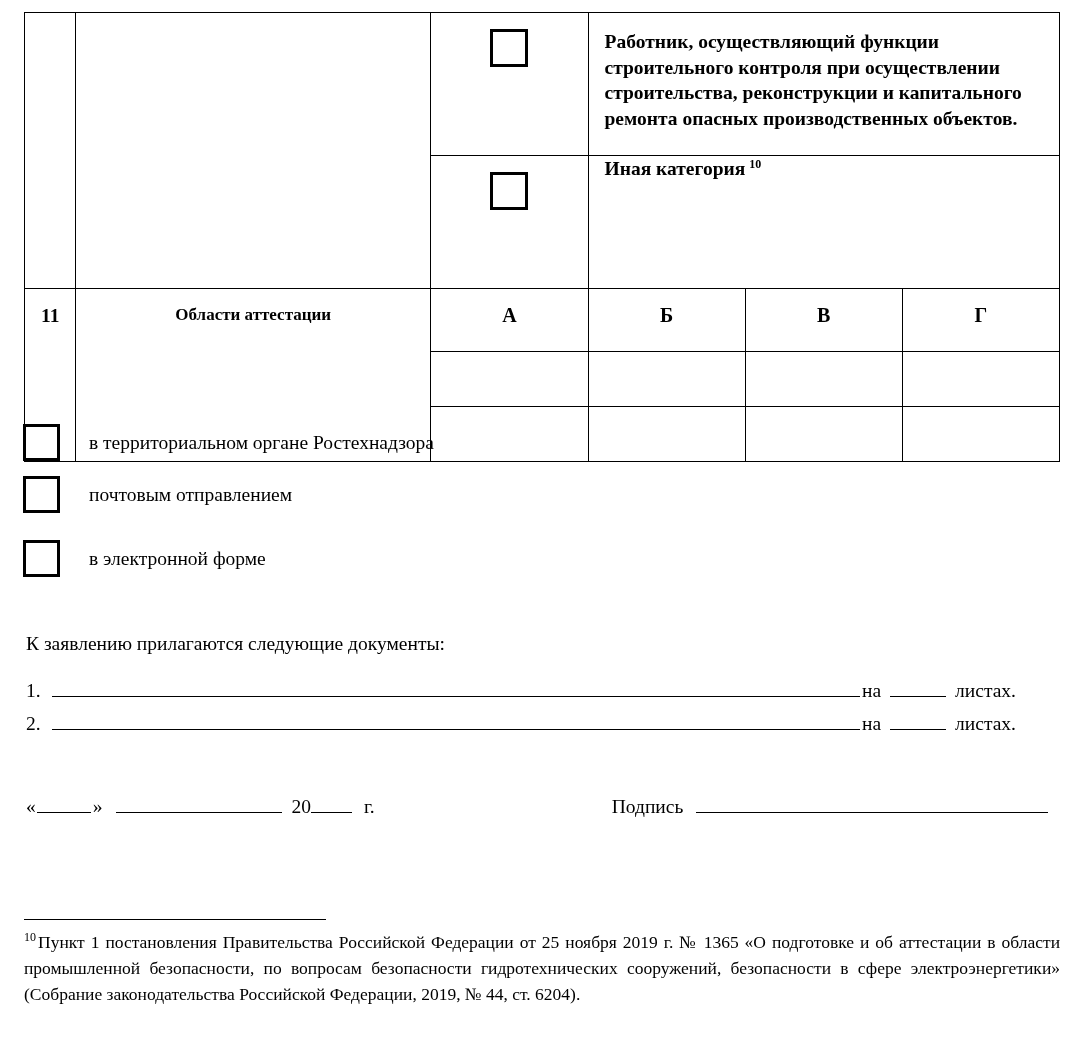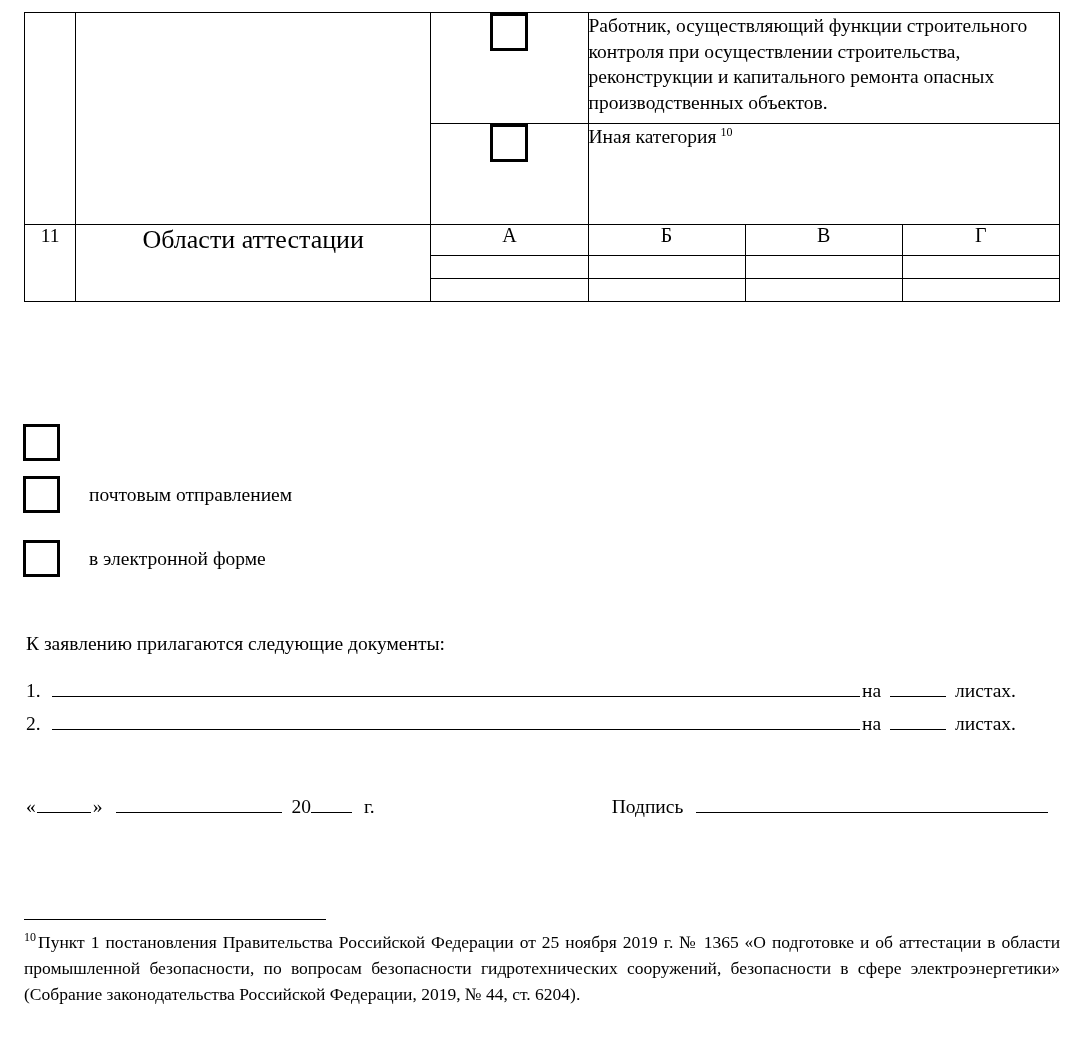--- a/index.html
+++ b/index.html
@@ -22,22 +22,23 @@
   .form-table {
     position: absolute;
     left: 24px;
     top: 12px;
     width: 1036px;
     border-collapse: collapse;
     table-layout: fixed;
   }
   .form-table td {
     border: 1.6px solid #000;
-    padding: 0;
+    padding: 16px;
     vertical-align: top;
+    font-weight: bold;
   }
   .col-num      { width: 51px; }
   .col-label    { width: 355px; }
   .col-quad     { width: 157px; }
 
   .cell-check {
     padding: 0;
     vertical-align: middle;
     text-align: center;
   }
@@ -76,21 +77,21 @@
   }
   .num-cell {
     text-align: center;
     vertical-align: top;
     padding-top: 4px;
     font-size: 19.5px;
   }
   .label-cell {
     vertical-align: top;
     padding: 4px 0 0 14px;
-    font-size: 26px;
+    font-size: 17px;
   }
 
   .sup {
     font-size: 12px;
     vertical-align: super;
     line-height: 0;
     margin-left: 4px;
   }
 
   
@@ -250,20 +251,21 @@
       <td></td>
     </tr>
   </tbody>
 </table>
 
 <div class="section-heading" id="delivery-heading">
 </div>
 
 <div class="opt-row" id="opt-0">
   <span class="box box-opt"></span>
+  <span class="opt-label">в территориальном органе Ростехнадзора</span>
 </div>
 <div class="opt-row" id="opt-1">
   <span class="box box-opt"></span>
   <span class="opt-label">почтовым отправлением</span>
 </div>
 <div class="opt-row" id="opt-2">
   <span class="box box-opt"></span>
   <span class="opt-label">в электронной форме</span>
 </div>
 

